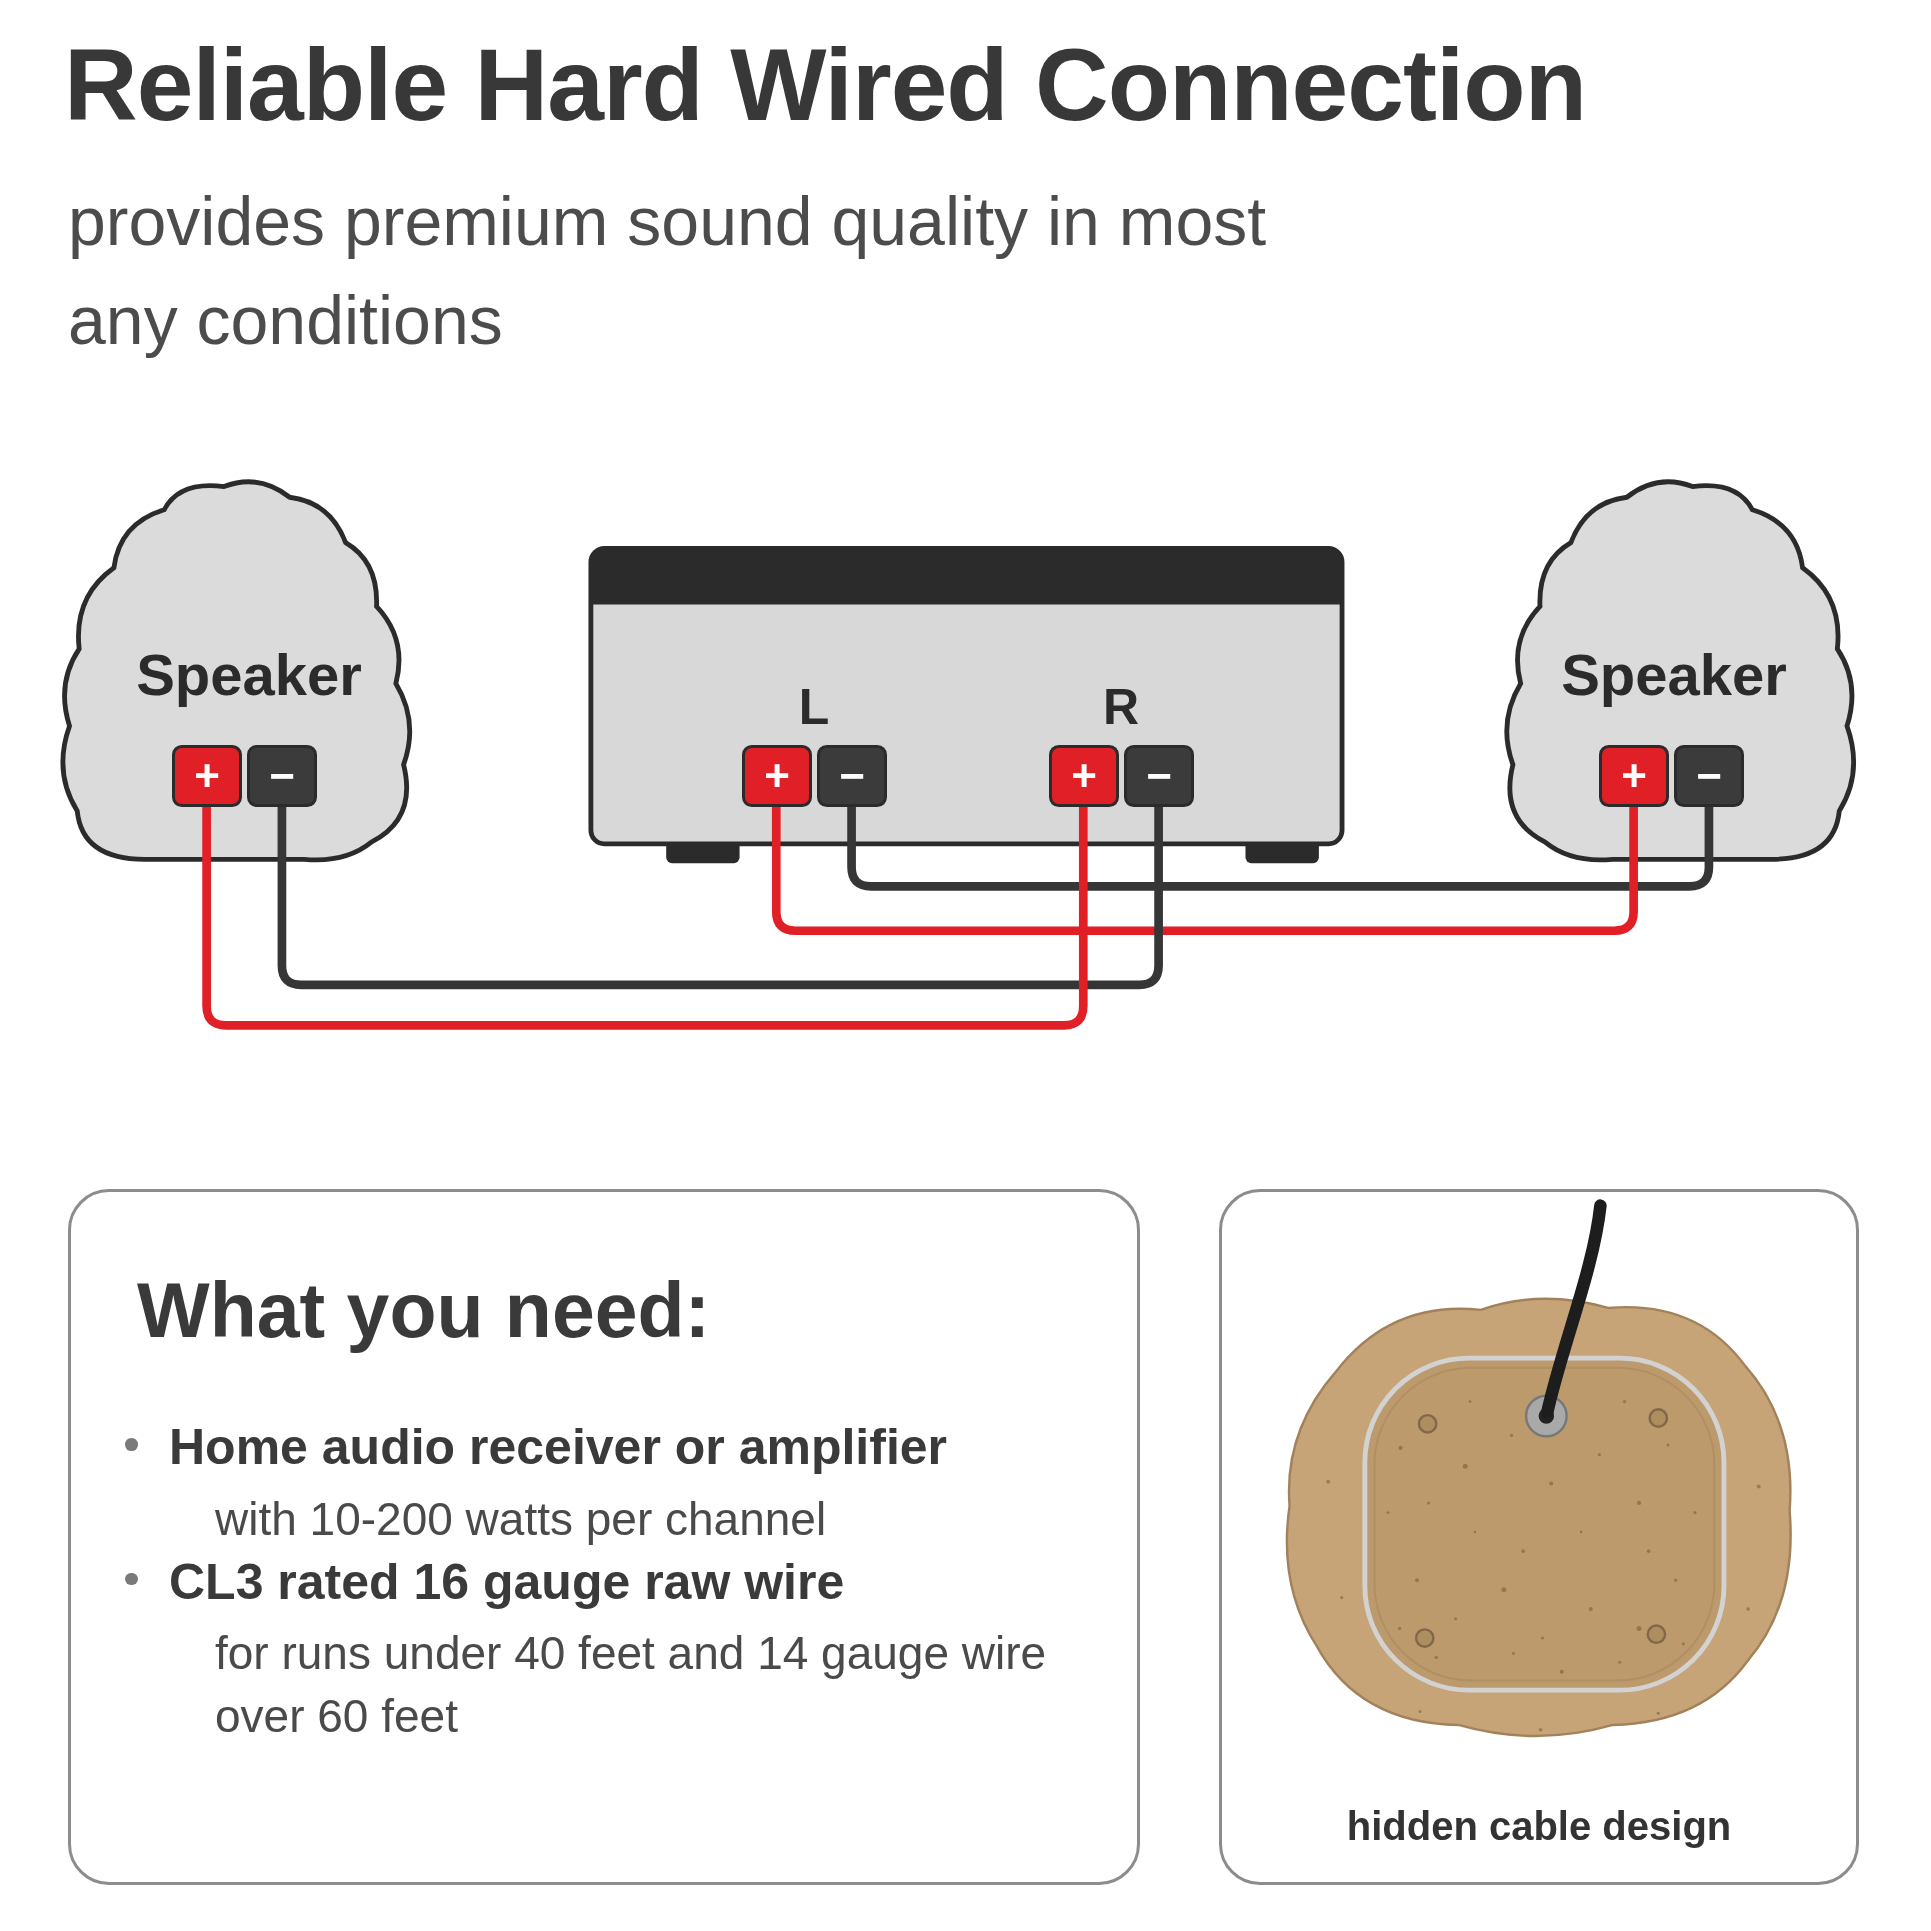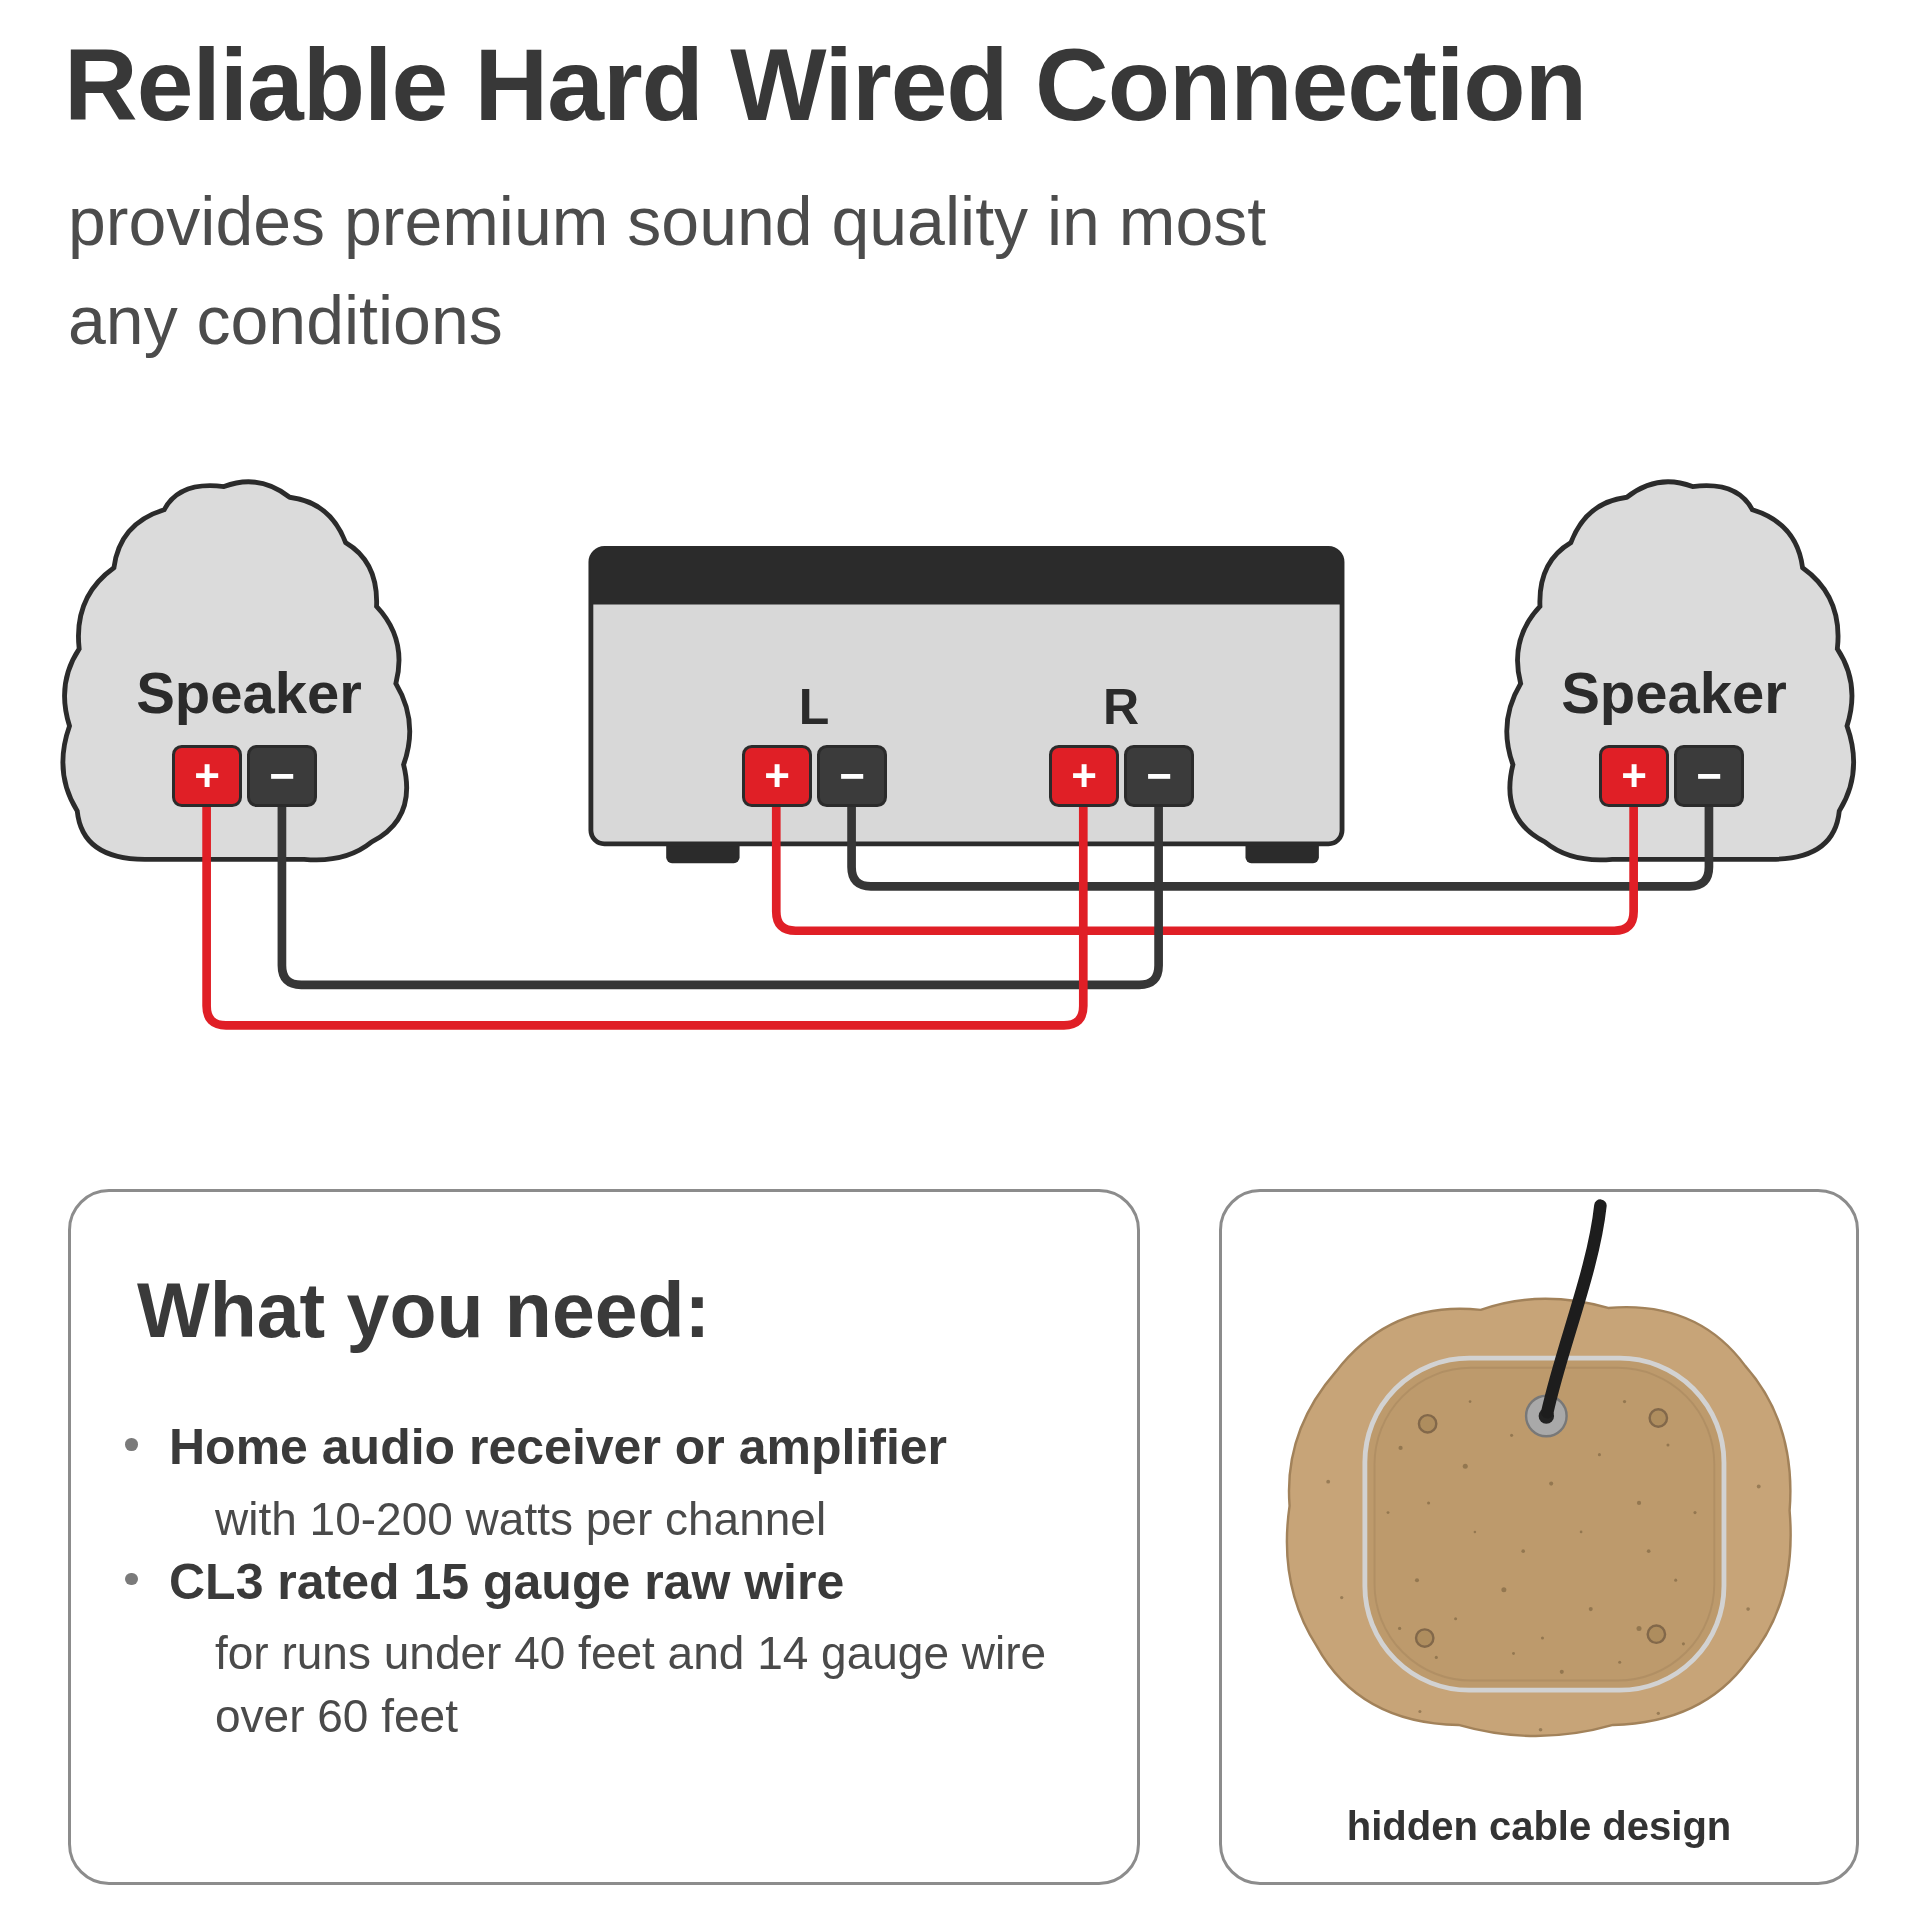--- a/index.html
+++ b/index.html
@@ -43,21 +43,21 @@
     width: 1931px; height: 1931px;
     pointer-events: none;
   }
   .dlabel {
     position: absolute;
     transform: translateX(-50%);
     font-weight: 700;
     color: #2b2b2b;
     white-space: nowrap;
   }
-  .speaker-label { font-size: 58px; top: 659px; }
+  .speaker-label { font-size: 58px; top: 641px; }
   .receiver-title { font-size: 54px; top: 612px; }
   .channel-label  { font-size: 50px; top: 678px; font-weight: 600; }
 
   .term {
     position: absolute;
     width: 70px; height: 62px;
     border-radius: 9.7px;
     border: 3.9px solid #2b2b2b;
     display: flex;
     align-items: center;
@@ -192,21 +192,21 @@
       <div class="wyn-item">
         <span class="bullet-dot"></span>
         <div>
           <div class="wyn-title">Home audio receiver or amplifier</div>
           <div class="wyn-detail">with 10-200 watts per channel</div>
         </div>
       </div>
       <div class="wyn-item">
         <span class="bullet-dot"></span>
         <div>
-          <div class="wyn-title">CL3 rated 15 gauge raw wire</div>
+          <div class="wyn-title">CL3 rated 16 gauge raw wire</div>
           <div class="wyn-detail">for runs under 40 feet and 14 gauge wire over 60 feet</div>
         </div>
       </div>
     </div>
   </div>
 
   <div class="photo-box">
     <svg class="photo-svg" viewBox="0 0 663 640" xmlns="http://www.w3.org/2000/svg">
 
       <path d="M 118 186 Q 175 112 268 122 Q 330 100 400 120 Q 492 112 542 180 Q 595 240 588 330 Q 596 425 545 485 Q 498 550 405 552 Q 325 575 245 552 Q 142 550 98 470 Q 58 408 70 325 Q 64 248 118 186 Z" fill="#c7a478" stroke="#a2825a" stroke-width="2.5"></path>

